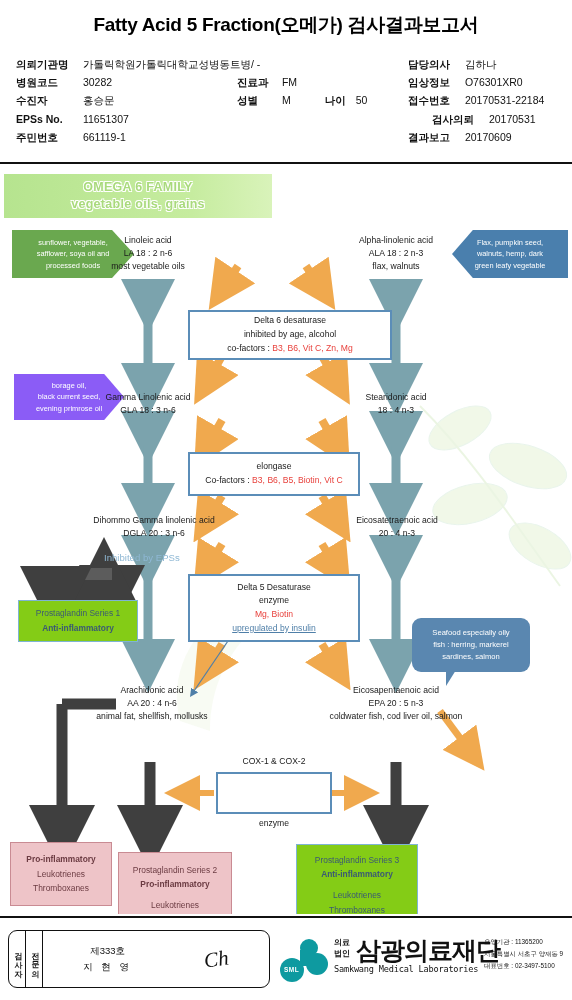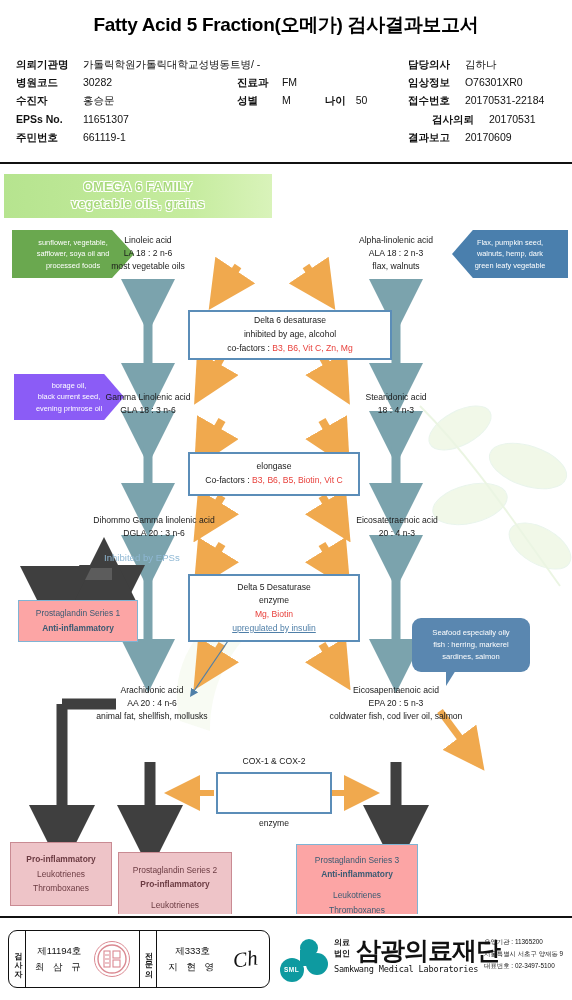--- a/index.html
+++ b/index.html
@@ -124,21 +124,21 @@
 
   
   .resbox {
     position:absolute;
     text-align:center;
     font-size:8.4px;
     line-height:1.75;
     display:flex; flex-direction:column; align-items:center; justify-content:center;
     padding:4px;
   }
-  .res-blue { background:#fca5a5; border:1.6px solid #7fb4d4; color:#3b5b73; }
+  .res-blue { background:#84cc16; border:1.6px solid #7fb4d4; color:#3b5b73; }
   .res-pink { background:#eec4c8; border:1.6px solid #c98b93; color:#6b3b42; }
   .res-tan  { background:#cfa76d; border:1.6px solid #9c7a45; color:#ffffff; }
 
   .bold-line { font-weight:bold; }
 
   
   .bubble {
     position:absolute;
     background:#5a87b0;
     border-radius:9px;
@@ -522,37 +522,20 @@
       <span>Thromboxanes</span>
     </div>
 
 
   </div>
 
   <div class="footer">
 
     <div class="signblock">
       <div class="sb-tab">검사자</div>
-      <div class="sb-cell">
-        <div class="sb-names">
-          <span>제11194호</span>
-          <span class="n2">최 삼 규</span>
-        </div>
-        <div class="stamp">
-          <svg width="32" height="32" viewBox="0 0 32 32">
-            <circle cx="16" cy="16" r="14" fill="none" stroke="#d4757f" stroke-width="1.4"></circle>
-            <g stroke="#d4757f" stroke-width="1.1" fill="none">
-              <rect x="8" y="8" width="6" height="16"></rect>
-              <rect x="17" y="8" width="7" height="7"></rect>
-              <rect x="17" y="17" width="7" height="7"></rect>
-              <path d="M9 12 h4 M9 16 h4 M9 20 h4"></path>
-            </g>
-          </svg>
-        </div>
-      </div>
       <div class="sb-tab">전문의</div>
       <div class="sb-cell">
         <div class="sb-names">
           <span>제333호</span>
           <span class="n2">지 현 영</span>
         </div>
         <div class="sig">Ch</div>
       </div>
     </div>
 

